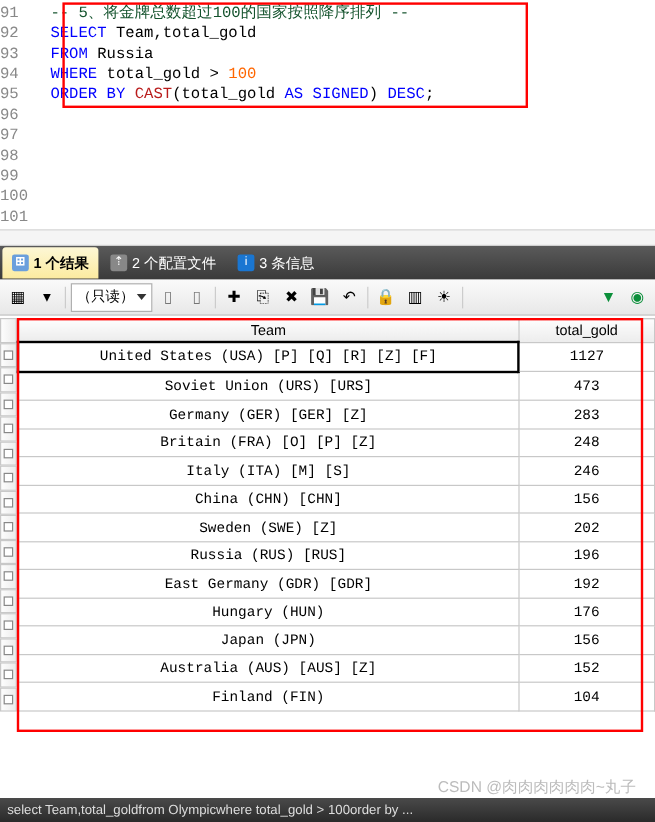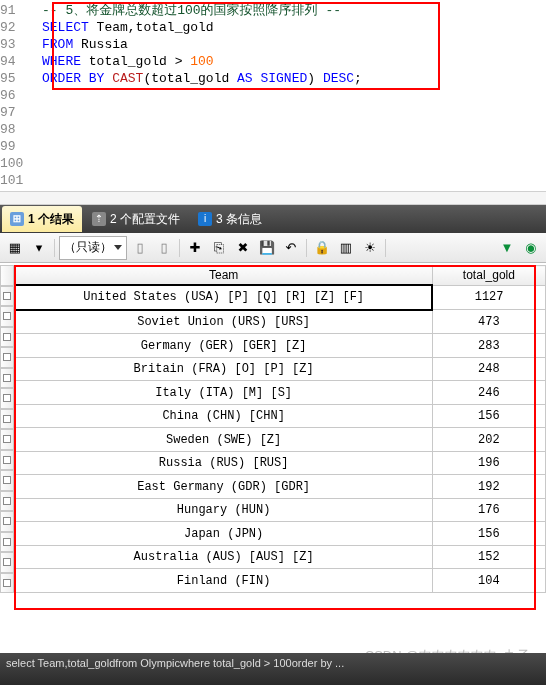--- a/index.html
+++ b/index.html
@@ -203,21 +203,21 @@
   right: 16px;
   color: rgba(120,120,120,0.5);
   font-size: 13px;
   pointer-events: none;
 }
 .status-bar {
   position: absolute;
   bottom: 0;
   left: 0;
   right: 0;
-  height: 32px;
+  height: 20px;
   background: linear-gradient(#4a4a4a, #2a2a2a);
   color: #ddd;
   font-size: 11px;
   line-height: 20px;
   padding: 0 6px;
   white-space: nowrap;
   overflow: hidden;
 }
 </style>
 </head>

